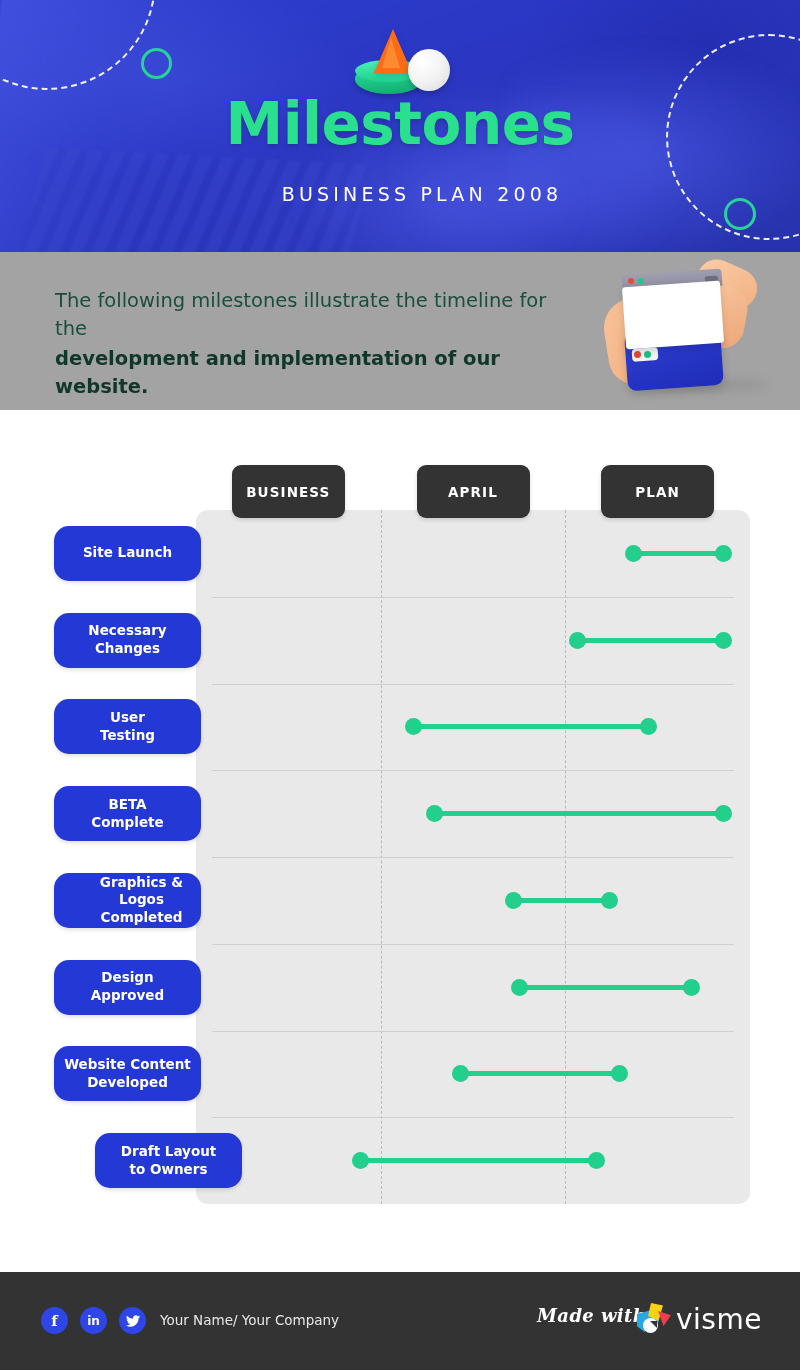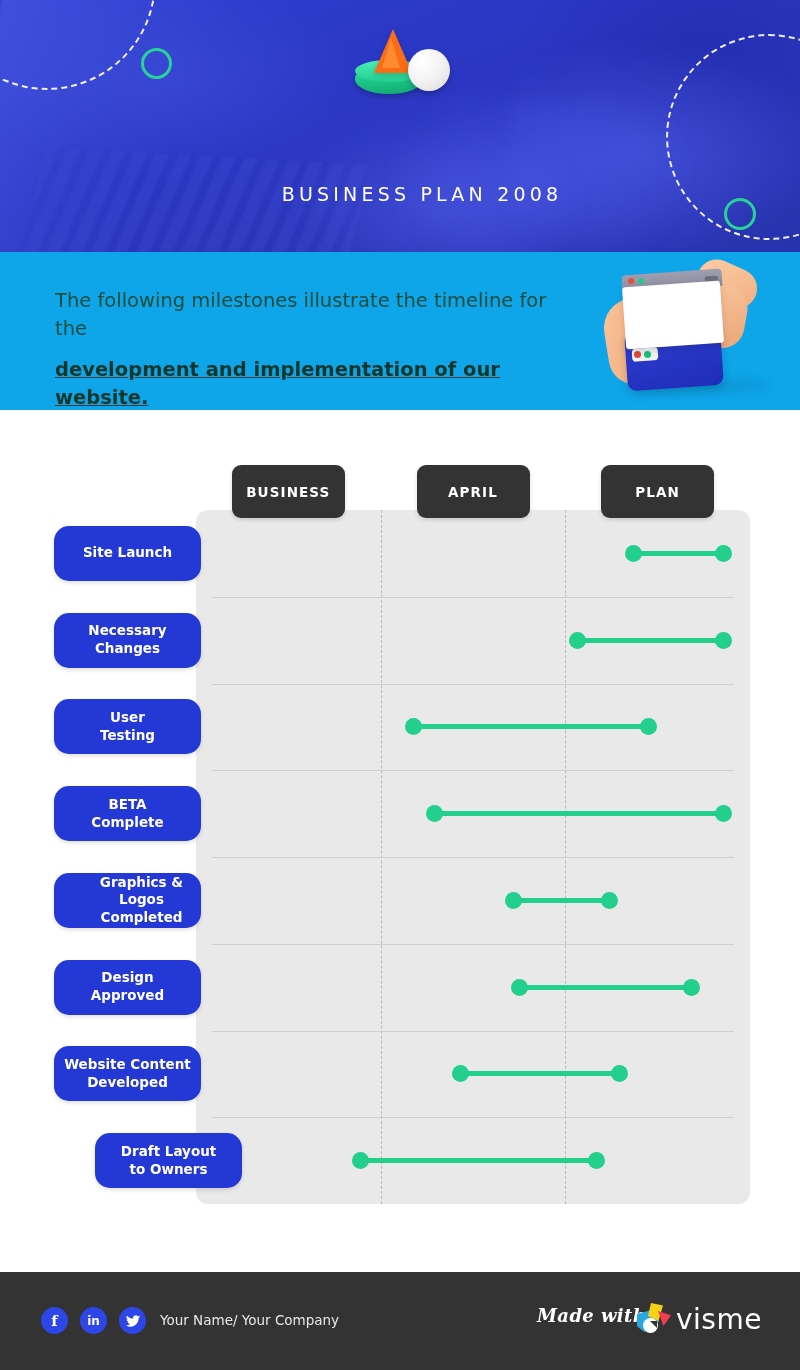--- a/index.html
+++ b/index.html
@@ -100,30 +100,30 @@
     text-shadow:0 2px 5px rgba(0,0,0,0.18);
   }
   .hdr-sub {
     position:absolute; left:0; top:183px; width:800px; text-align:center;
     font-size:19px; font-weight:normal; color:#ffffff; letter-spacing:4.2px;padding-left:44px;
   }
 
   
   .banner {
     position:absolute; left:0; top:252px; width:800px; height:186px;
-    background:#0ea5e9; overflow:hidden;
+    background:#a3a3a3; overflow:hidden;
   }
   .banner-text {
     position:absolute; left:55px; top:35px; width:520px;
   }
   .banner-line1 {
     font-size:19.5px; color:#1b4d3c; line-height:1.42; font-weight:normal;
   }
   .banner-line2 {
-    font-size:19.5px; color:#10372a; line-height:1.42; font-weight:bold; margin-top:14px;text-decoration:underline;
+    font-size:19.5px; color:#10372a; line-height:1.42; font-weight:bold; margin-top:3px;
   }
   
   .illus { position:absolute; left:604px; top:256px; width:160px; height:140px; }
   .hand-palm {
     position:absolute; left:2px; top:42px; width:58px; height:86px;
     border-radius:30px 18px 22px 26px;
     background:linear-gradient(110deg,#f9c49b 0%,#f3b184 55%,#e9a172 100%);
     transform:rotate(-9deg);
   }
   .hand-thumb {
@@ -279,20 +279,21 @@
     <div class="ring-green ring-2"></div>
 
     <div class="hdr-icon">
       <div class="ic-disc"></div>
       <div class="ic-disc-top"></div>
       <div class="ic-cone"></div>
       <div class="ic-cone-hl"></div>
       <div class="ic-sphere"></div>
     </div>
 
+    <div class="hdr-title">Milestones</div>
     <div class="hdr-sub">BUSINESS PLAN 2008</div>
   </div>
 
   <div class="banner">
     <div class="banner-text">
       <div class="banner-line1">The following milestones illustrate the timeline for the</div>
       <div class="banner-line2">development and implementation of our website.</div>
     </div>
   </div>
   <div class="illus-shadow"></div>

